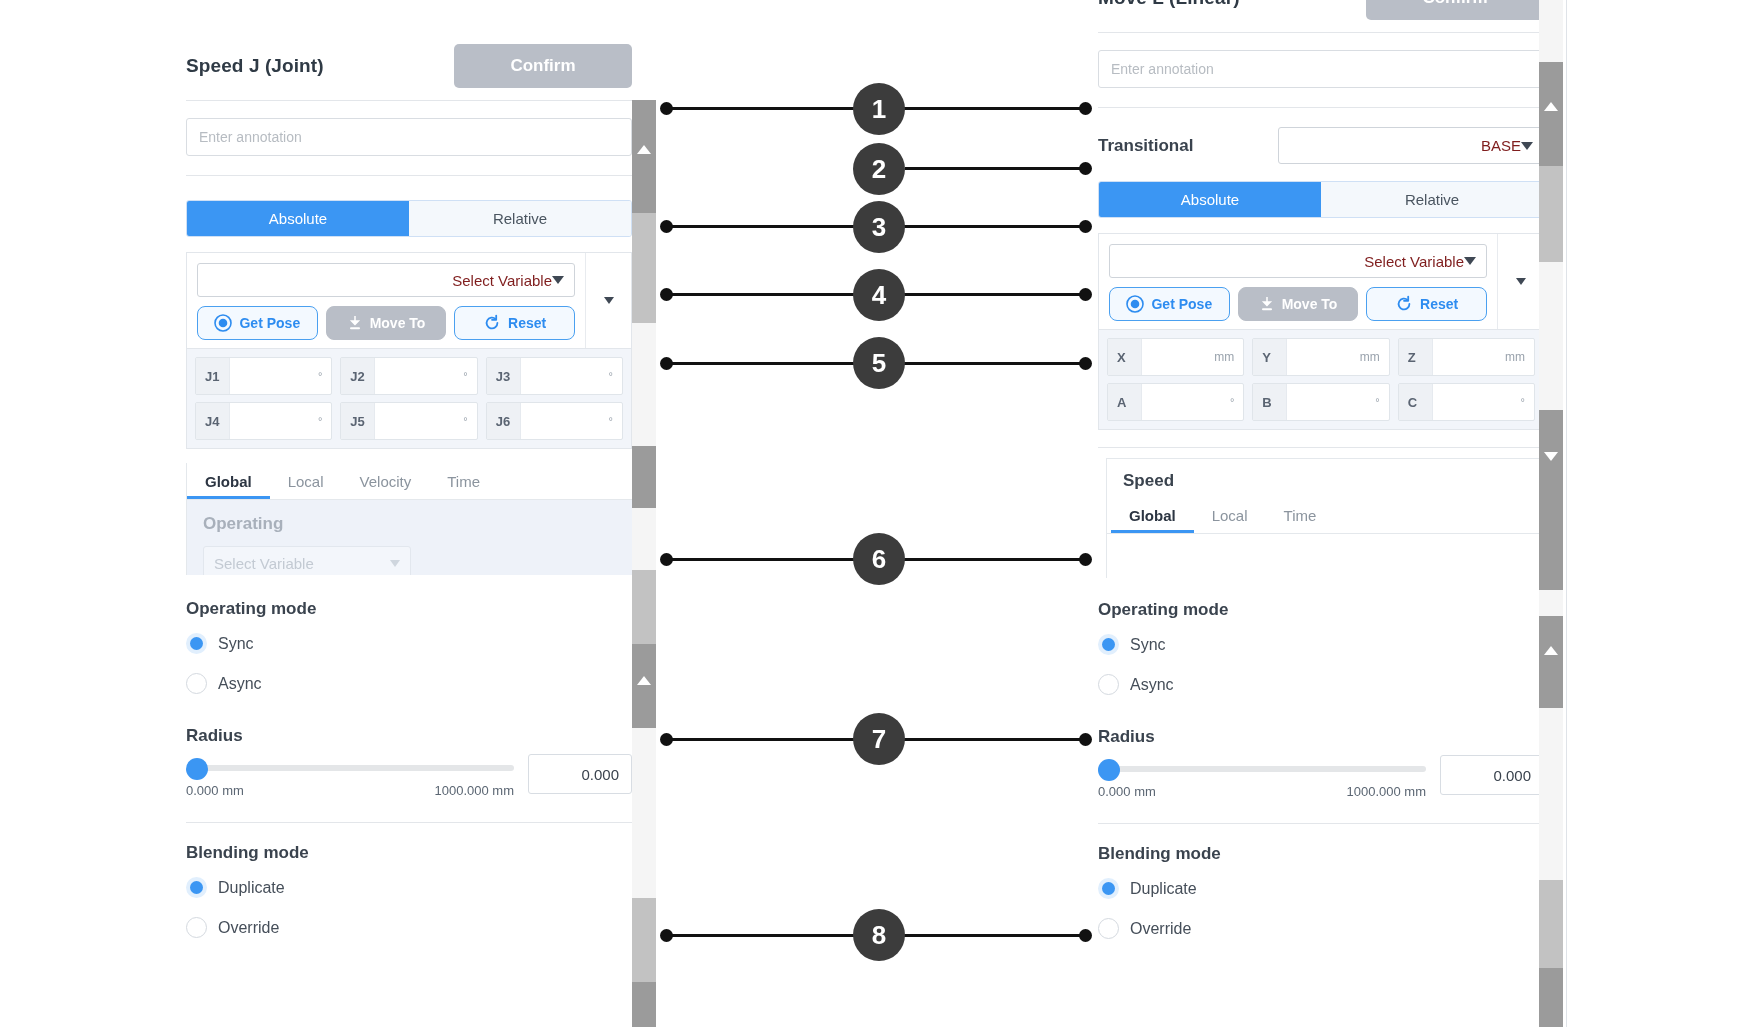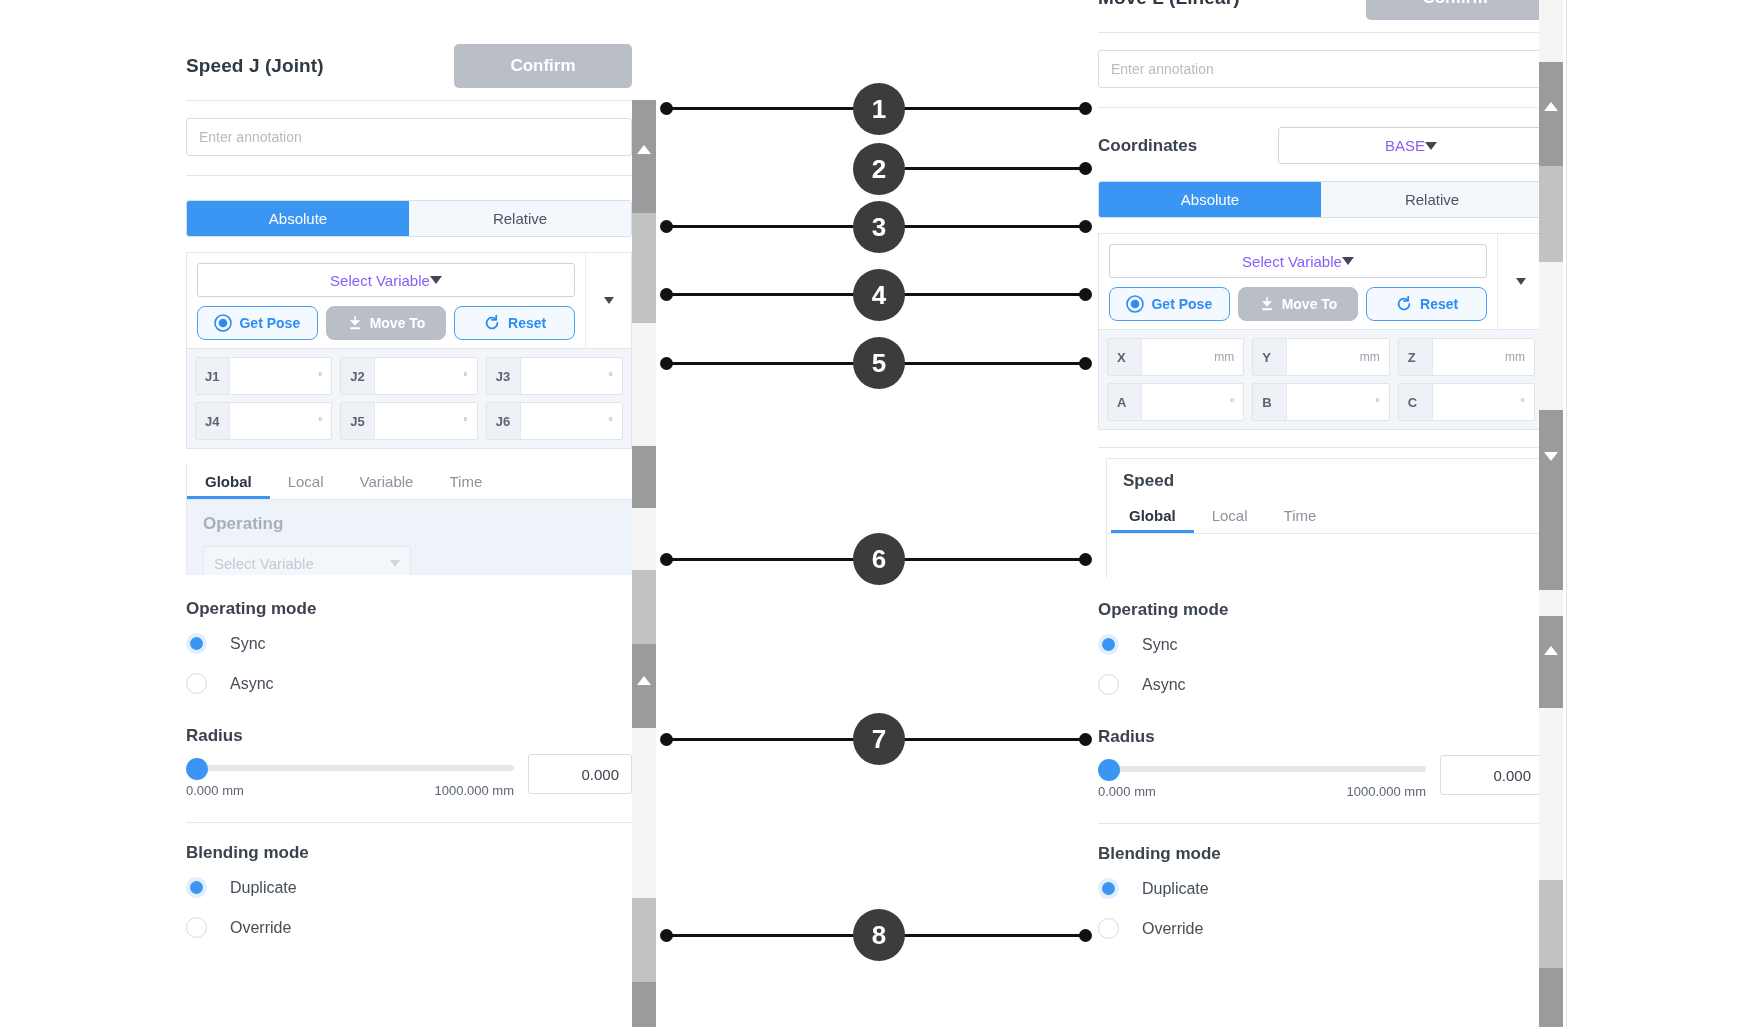--- a/index.html
+++ b/index.html
@@ -47,22 +47,22 @@
   .seg .off { background:#f4f8fc; color:#4a5560; }
 
   
   .varcard { border:1px solid #e2e6eb; background:#fff; display:flex; }
   .varcard-main { flex:1; padding:10px 10px 8px 10px; }
   .varcard-side { width:46px; border-left:1px solid #e8ebef;
                   display:flex; align-items:center; justify-content:center; }
 
   .select {
     width:100%; height:34px; border:1px solid #cfd4da; border-radius:3px;
-    background:#fff; display:flex; align-items:center; justify-content:center;
-    padding:8px 10px; font-size:15px; color:#8b5cf6; cursor:pointer;
+    background:#fff; display:flex; align-items:center; justify-content:flex-end;
+    padding:8px 10px; font-size:15px; color:#7f1d1d; cursor:pointer;
   }
   .caret { width:0;height:0;border-left:6px solid transparent;border-right:6px solid transparent;
            border-top:8px solid #3f4854; }
   .caret.sm { border-left-width:5px;border-right-width:5px;border-top-width:7px; }
   .caret.dis { border-top-color:#cfd6de; }
 
   .btnrow { display:flex; gap:8px; margin-top:9px; }
   .abtn { flex:1; height:34px; border-radius:8px; display:flex; align-items:center;
           justify-content:center; gap:7px; font-size:14px; font-weight:700; cursor:pointer; }
   .abtn.blue { border:1px solid #4aa0f0; background:#f3f9ff; color:#2d8cf0; }
@@ -89,21 +89,21 @@
   .tabs > div.active { color:#2c3542; font-weight:700; box-shadow: inset 0 -3px 0 0 #3b96f3; }
 
   .velbox { background:#eef2f9; padding:14px 16px 0 16px; }
   .velbox .vtitle { font-size:17px; color:#a8b0bb; font-weight:700; }
   .velbox .vsel { margin-top:12px; width:208px; height:34px; border:1px solid #e2e7ee;
                   background:#f3f6fb; border-radius:3px; display:flex; align-items:center;
                   justify-content:space-between; padding:0 10px; font-size:15px; color:#c3cad3; }
 
   
   .sechead { font-size:17px; font-weight:700; color:#3a434e; }
-  .radio-row { display:flex; align-items:center; gap:23px;text-align:center; }
+  .radio-row { display:flex; align-items:center; gap:11px;text-align:center; }
   .radio { width:21px; height:21px; border-radius:50%; display:flex;
            align-items:center; justify-content:center; flex:none; }
   .radio.on  { background:#e1effd; }
   .radio.on::after { content:""; width:13px; height:13px; border-radius:50%; background:#3b96f3; }
   .radio.off { border:1px solid #d4d9df; background:#fff; }
   .radio-lbl { font-size:16px; color:#454e59; }
 
   
   .slider { position:relative; height:10px; }
   .slider .track { position:absolute; left:11px; right:0; top:3px; height:6px;
@@ -237,21 +237,21 @@
           <div class="val"></div>
           <div class="deg">°</div>
         </div>
       </div>
     </div>
 
     <div style="margin-top:14px; border-left:1px solid #e4e8ec; height:112px; overflow:hidden;">
       <div class="tabs">
         <div class="active">Global</div>
         <div>Local</div>
-        <div>Variable</div>
+        <div>Velocity</div>
         <div>Time</div>
       </div>
       <div class="velbox">
         <div class="vtitle">Operating</div>
         <div class="vsel">
           <span>Select Variable</span>
           <span class="caret sm dis"></span>
         </div>
       </div>
     </div>
@@ -362,21 +362,21 @@
       <button class="confirm-btn" style="width:178px;height:44px;">Confirm</button>
     </div>
     <div class="hr" style="margin-top:8px;"></div>
 
     <div style="padding:17px 0 0 0;">
       <input class="annot-input" placeholder="Enter annotation" style="">
     </div>
     <div class="hr" style="margin-top:19px;"></div>
 
     <div style="display:flex; align-items:center; justify-content:space-between; margin-top:19px;">
-      <div class="sechead">Coordinates</div>
+      <div class="sechead">Transitional</div>
       <div class="select" style="width:266px; height:37px;">
         <span>BASE</span>
         <span class="caret"></span>
       </div>
     </div>
 
     <div style="margin-top:17px;">
       <div class="seg">
         <div class="on">Absolute</div>
         <div class="off">Relative</div>

